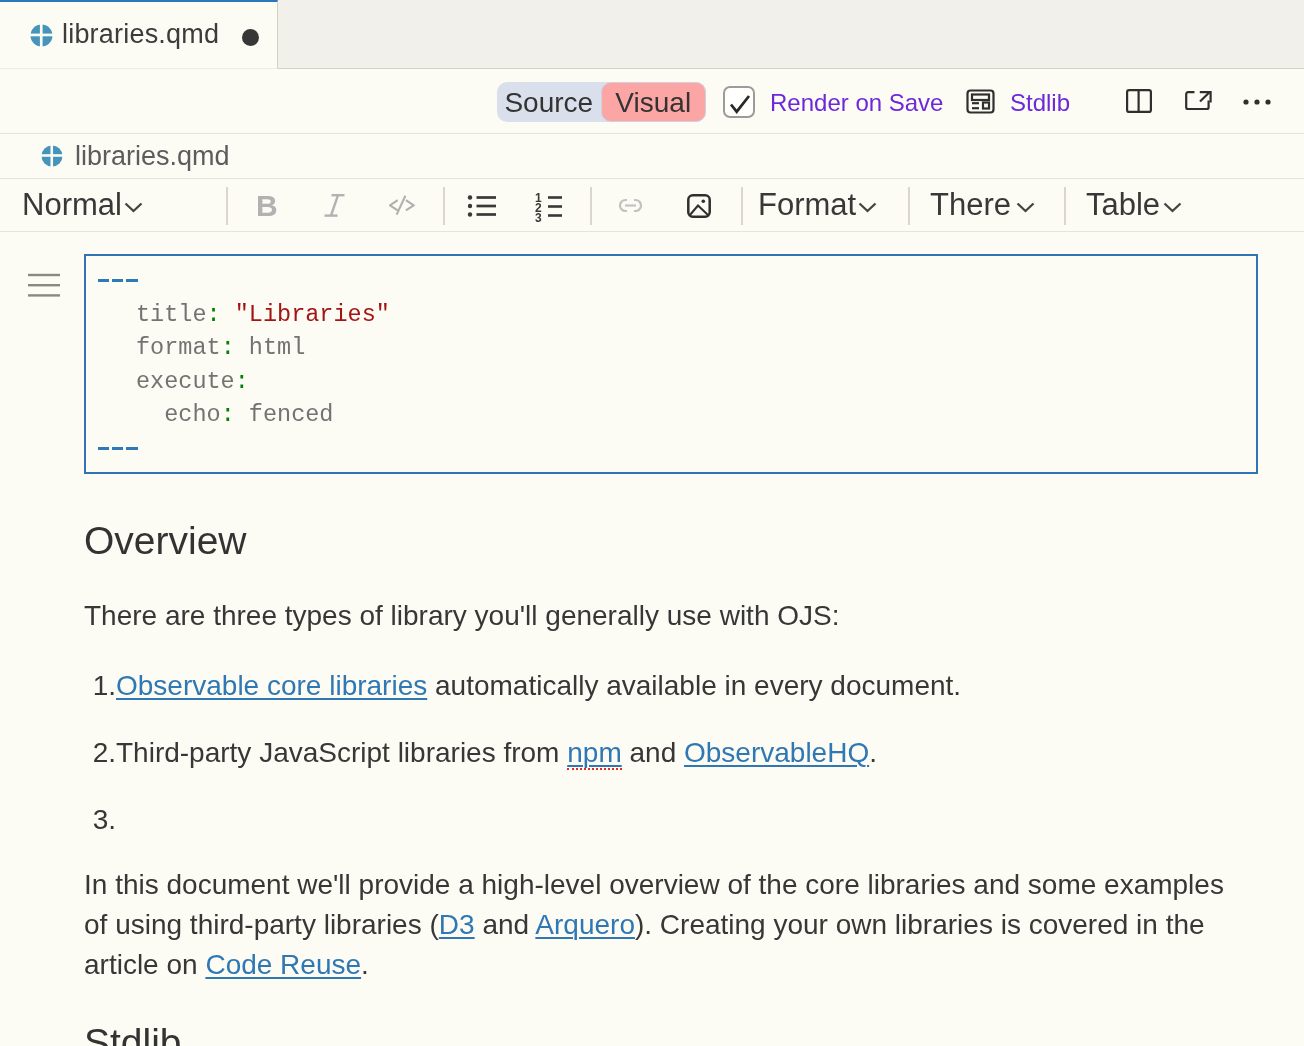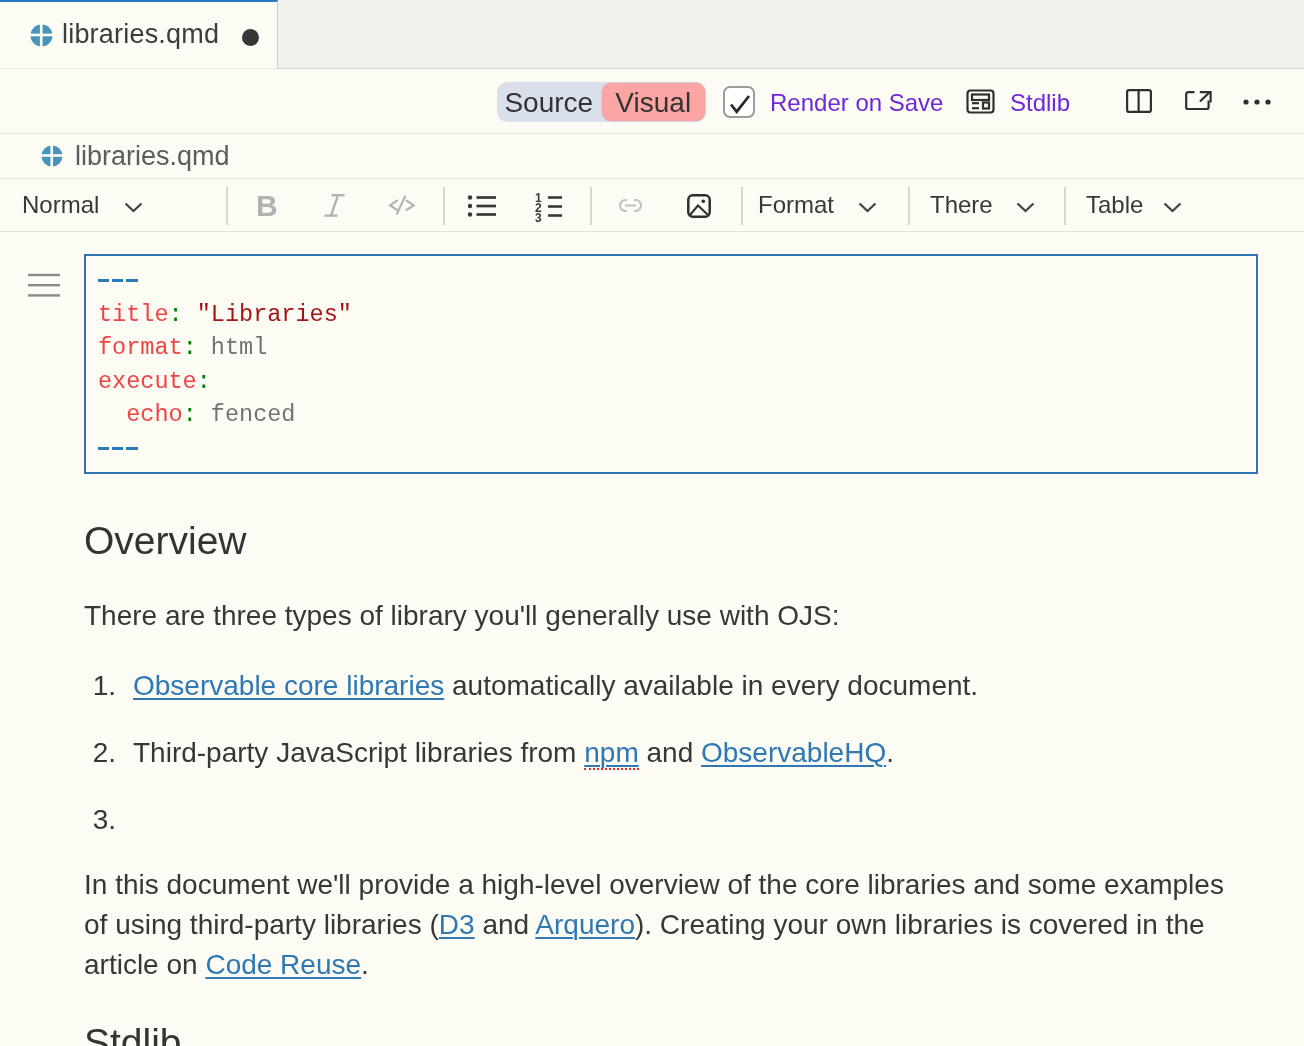--- a/index.html
+++ b/index.html
@@ -33,48 +33,48 @@
   
   .breadcrumb { position:absolute; left:0; top:134px; width:1304px; height:45px;
                 border-bottom:1px solid #e5e3db; display:flex; align-items:center; }
   .breadcrumb .bicon { margin-left:41px; }
   .breadcrumb .bname { margin-left:12px; font-size:27px; color:#5c5c5c; }
 
   
   .fmtbar { position:absolute; left:0; top:180px; width:1304px; height:52px;
             border-bottom:1px solid #e5e3db; }
   .fmtbar .abs { position:absolute; }
-  .fmtbar .ftext { font-size:24px; color:#383838; line-height:50px; top:0; }
+  .fmtbar .ftext { font-size:31px; color:#383838; line-height:50px; top:0; }
   .fmtbar .sep { top:7px; width:2px; height:38px; background:#d8d6ce; }
   .gB { font-size:30px; font-weight:bold; color:#b2b2b2; line-height:51px; top:0; }
 
   
   .content { position:absolute; left:0; top:232px; width:1304px; height:814px; }
   .yamlwrap { position:relative; margin:22px 46px 0 84px; }
   .yamlbox { border:2px solid #3273b4; padding:8px 0 6px 12px;
              font-family:"Liberation Mono",monospace; font-size:23.5px; line-height:33.6px;
              white-space:pre; }
   .hamb { position:absolute; left:-56px; top:19px; }
   .cm-dash { display:inline-block; width:42.3px; height:3px; vertical-align:4.8px;
              background:repeating-linear-gradient(90deg,#2e79b8 0 11.4px,rgba(0,0,0,0) 11.4px 14.1px); }
-  .cm-key { color:#ef4444; }
+  .cm-key { color:#737373;margin-left:38px; }
   .cm-colon { color:#008000; }
   .cm-str { color:#a31515; }
   .cm-val { color:#737373; }
 
   .content h2 { font-size:39px; font-weight:normal; line-height:46px; color:#333;
                 margin:44px 0 0 84px; }
   .content p { font-size:28px; line-height:40px; color:#373737; margin:32px 46px 0 84px; }
   .content p.pp { margin-top:25px; }
   .content h2.stdlib { margin-top:35px; }
   .li { display:flex; font-size:28px; line-height:40px; color:#373737;
         margin:27px 46px 0 84px; }
   .li.first { margin-top:30px; }
   .li .num { width:32px; text-align:right; flex:none; }
-  .li .txt { margin-left:17px; }
+  .li .txt { }
   a { color:#2f78b3; text-decoration:underline; text-underline-offset:3px;
       text-decoration-thickness:2px; }
   .sq { border-bottom:2.2px dotted #dd2e2e; padding-bottom:0px; }
 </style>
 </head>
 <body>
 
 <div class="tabstrip">
   <div class="tab">
     <svg class="ticon" width="23" height="23" viewBox="0 0 23 23">

